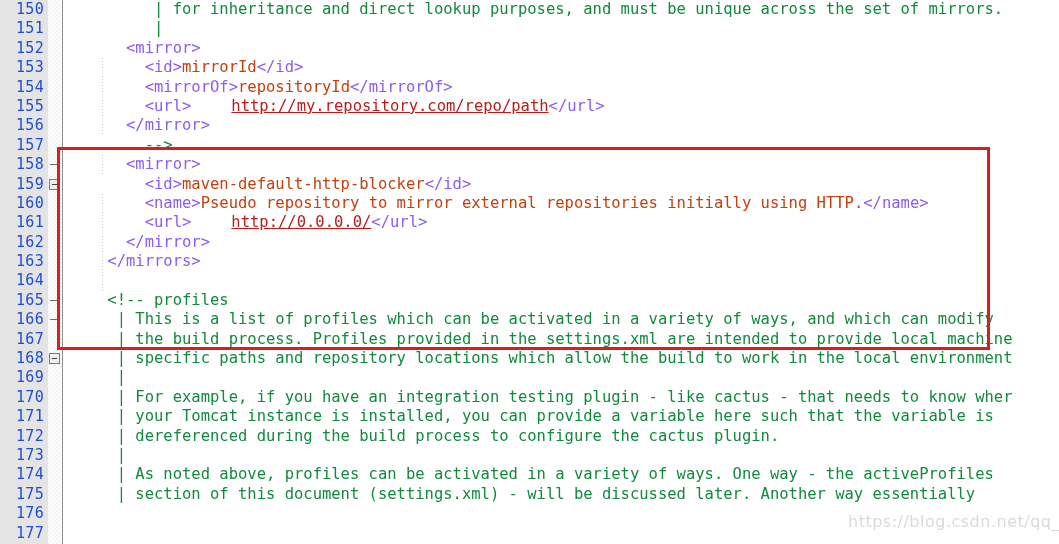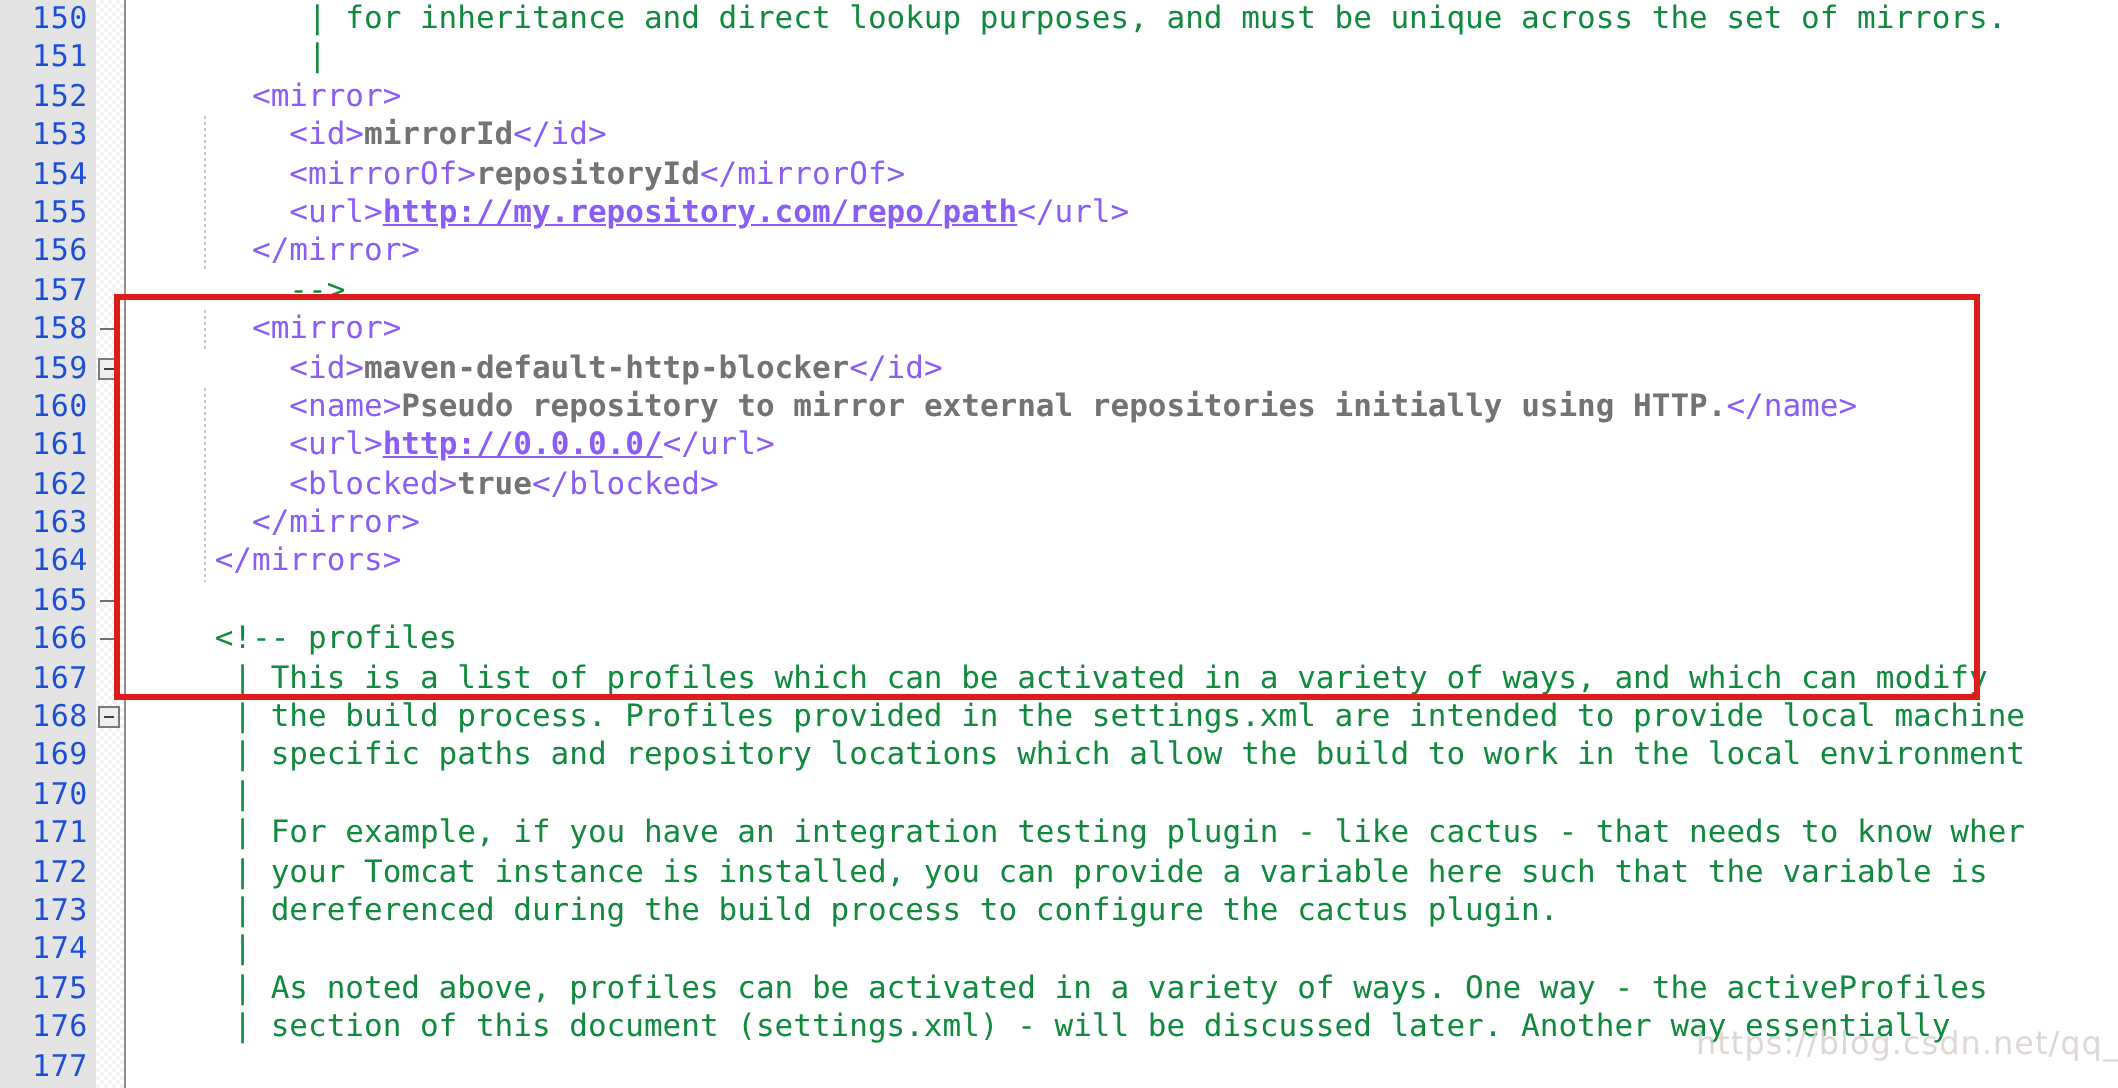--- a/index.html
+++ b/index.html
@@ -129,22 +129,22 @@
     width: 1px;
     background-image: linear-gradient(to bottom, #c8c8c8 50%, rgba(255,255,255,0) 0%);
     background-size: 1px 3px;
     background-repeat: repeat-y;
     z-index: 2;
   }
 
   
   .cmt  { color: #118a3d; }
   .tag  { color: #8b5cf6; text-align: right; }
-  .txt  { color: #737373; font-weight: bold; }
-  .url  { color: #8b5cf6; font-weight: bold; text-decoration: underline; }
+  .txt  { color: #c2410c; font-weight: normal; }
+  .url  { color: #b91c1c; font-weight: normal; text-decoration: underline; margin-left: 40px; }
 
   
   .redbox {
     position: absolute;
     border: 3px solid #e01b1b;
     box-sizing: border-box;
     z-index: 8;
     pointer-events: none;
     background: transparent;
   }
@@ -172,21 +172,20 @@
       <div class="line"><span class="tag">      &lt;mirror&gt;</span></div>
       <div class="line"><span class="tag">        &lt;id&gt;</span><span class="txt">mirrorId</span><span class="tag">&lt;/id&gt;</span></div>
       <div class="line"><span class="tag">        &lt;mirrorOf&gt;</span><span class="txt">repositoryId</span><span class="tag">&lt;/mirrorOf&gt;</span></div>
       <div class="line"><span class="tag">        &lt;url&gt;</span><span class="url">http://my.repository.com/repo/path</span><span class="tag">&lt;/url&gt;</span></div>
       <div class="line"><span class="tag">      &lt;/mirror&gt;</span></div>
       <div class="line"><span class="cmt">        --&gt;</span></div>
       <div class="line"><span class="tag">      &lt;mirror&gt;</span></div>
       <div class="line"><span class="tag">        &lt;id&gt;</span><span class="txt">maven-default-http-blocker</span><span class="tag">&lt;/id&gt;</span></div>
       <div class="line"><span class="tag">        &lt;name&gt;</span><span class="txt">Pseudo repository to mirror external repositories initially using HTTP.</span><span class="tag">&lt;/name&gt;</span></div>
       <div class="line"><span class="tag">        &lt;url&gt;</span><span class="url">http://0.0.0.0/</span><span class="tag">&lt;/url&gt;</span></div>
-      <div class="line"><span class="tag">        &lt;blocked&gt;</span><span class="txt">true</span><span class="tag">&lt;/blocked&gt;</span></div>
       <div class="line"><span class="tag">      &lt;/mirror&gt;</span></div>
       <div class="line"><span class="tag">    &lt;/mirrors&gt;</span></div>
       <div class="line"><span class="cmt"></span></div>
       <div class="line"><span class="cmt">    &lt;!-- profiles</span></div>
       <div class="line"><span class="cmt">     | This is a list of profiles which can be activated in a variety of ways, and which can modify</span></div>
       <div class="line"><span class="cmt">     | the build process. Profiles provided in the settings.xml are intended to provide local machine</span></div>
       <div class="line"><span class="cmt">     | specific paths and repository locations which allow the build to work in the local environment</span></div>
       <div class="line"><span class="cmt">     |</span></div>
       <div class="line"><span class="cmt">     | For example, if you have an integration testing plugin - like cactus - that needs to know wher</span></div>
       <div class="line"><span class="cmt">     | your Tomcat instance is installed, you can provide a variable here such that the variable is</span></div>

